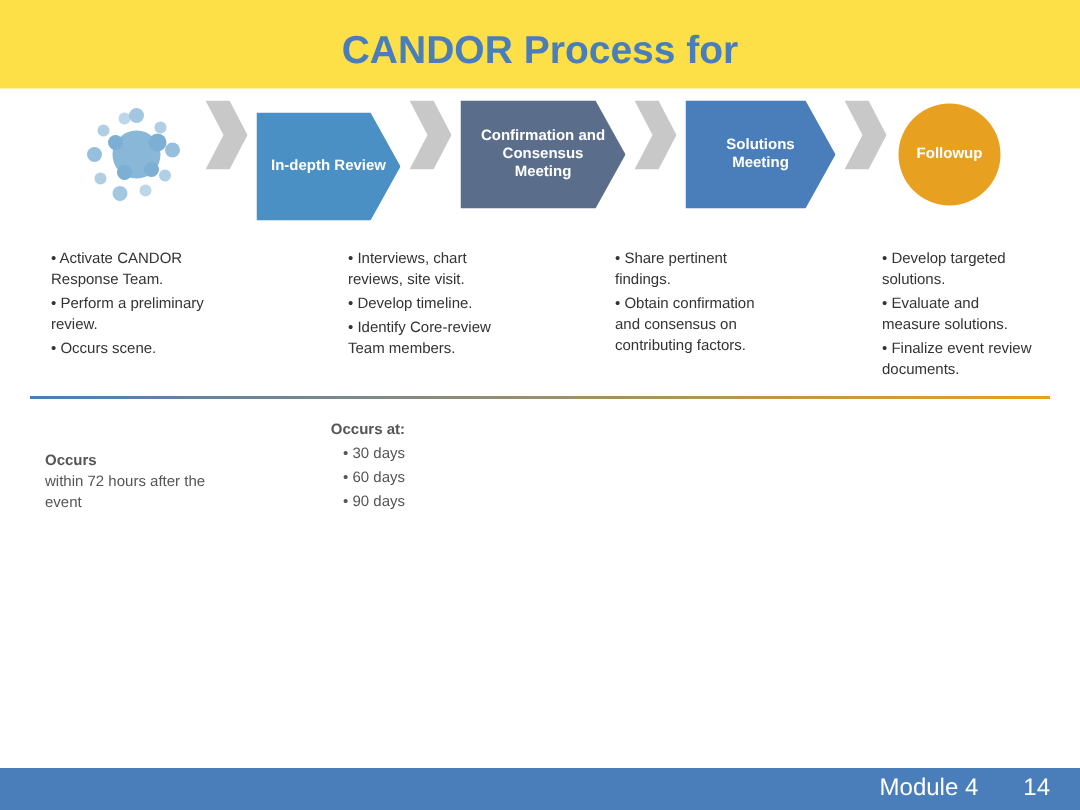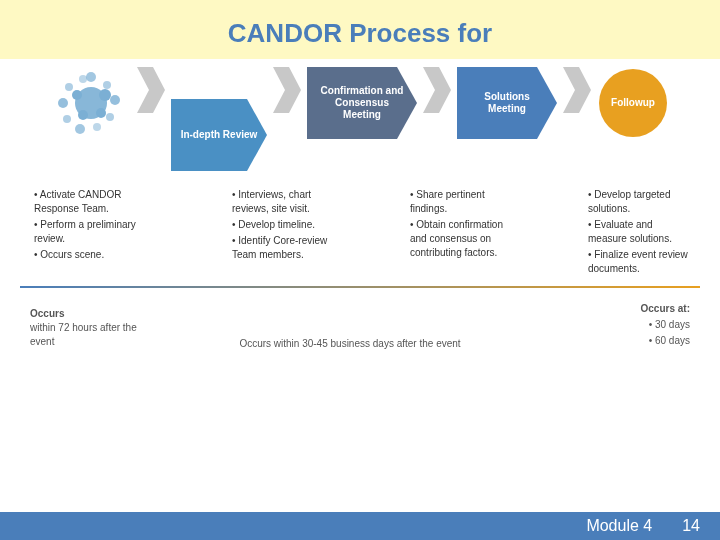--- a/index.html
+++ b/index.html
@@ -7,21 +7,21 @@
       width: 720px;
       height: 540px;
       background: #ffffff;
       font-family: Arial, sans-serif;
       overflow: hidden;
       position: relative;
     }
 
     
     .header {
-      background: #fef9c3;
+      background: #fde047;
       text-align: center;
       padding: 18px 20px 10px;
     }
     .header-title {
       font-size: 26px;
       font-weight: bold;
       color: #4a7eba;
       line-height: 1.2;
     }
 
@@ -194,21 +194,21 @@
     </div>
   </div>
 
   <div style="margin: 0 2px; margin-bottom: 28px;">
     <svg width="28" height="46" viewBox="0 0 28 46">
       <polygon points="0,0 16,0 28,23 16,46 0,46 12,23" fill="#c8c8c8"></polygon>
     </svg>
   </div>
 
   <div class="stage">
-    <div class="stage-icon penta" style="position:relative; width:96px; height:88px;margin-top:24px;">
+    <div class="stage-icon penta" style="position:relative; width:96px; height:88px;">
       <svg width="96" height="72" viewBox="0 0 96 72">
         <polygon points="0,0 76,0 96,36 76,72 0,72" fill="#4a90c4"></polygon>
       </svg>
       <div class="stage-text-overlay">
         <span>In-depth Review</span>
       </div>
     </div>
   </div>
 
   <div style="margin: 0 2px; margin-bottom: 28px;">
@@ -306,26 +306,24 @@
   <div style="width:72px; flex:none;"></div>
 </div>
 
 <div class="divider"></div>
 
 <div class="timing-row">
   <div class="timing-left">
     <strong>Occurs</strong><br>
     <span>within 72 hours after the event</span>
   </div>
-  <div class="timing-middle">
-    <span>Occurs within 30-45 business days after the event</span>
-  </div>
   <div class="timing-right">
     <div class="occurs-title">Occurs at:</div>
     <div>• <span>30 days</span></div>
     <div>• <span>60 days</span></div>
+    <div>• <span>90 days</span></div>
   </div>
 </div>
 
 <div class="footer-bar">
   <span class="footer-text">Module 4</span>
   <span class="footer-text">14</span>
 </div>
 
 </body></html>

